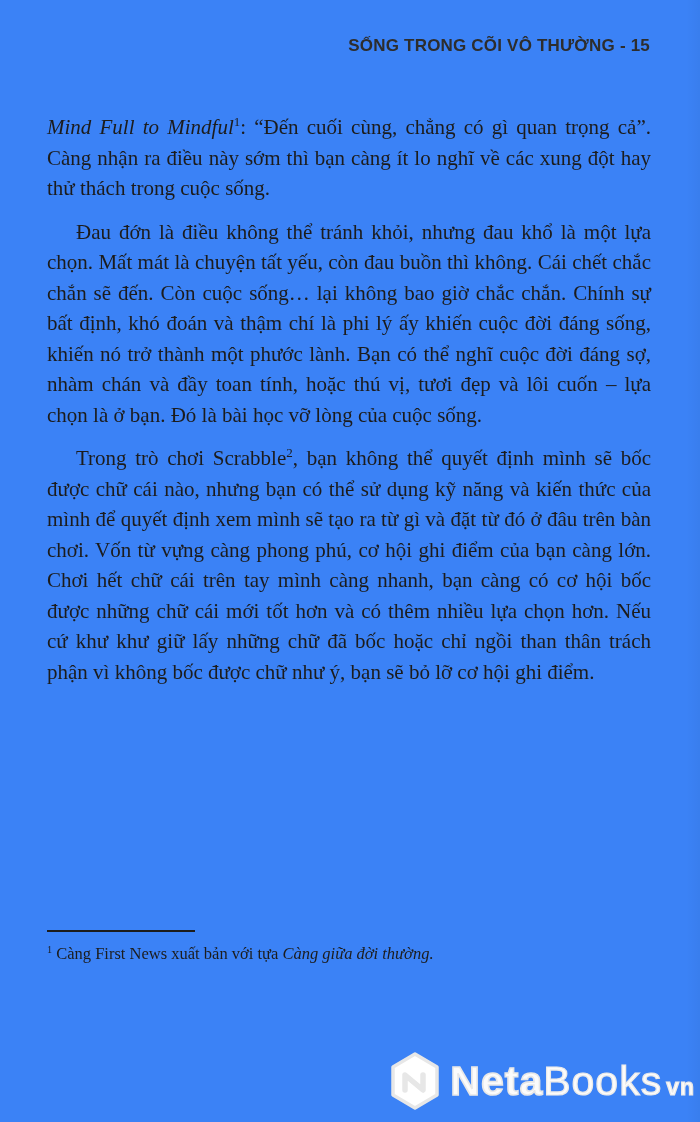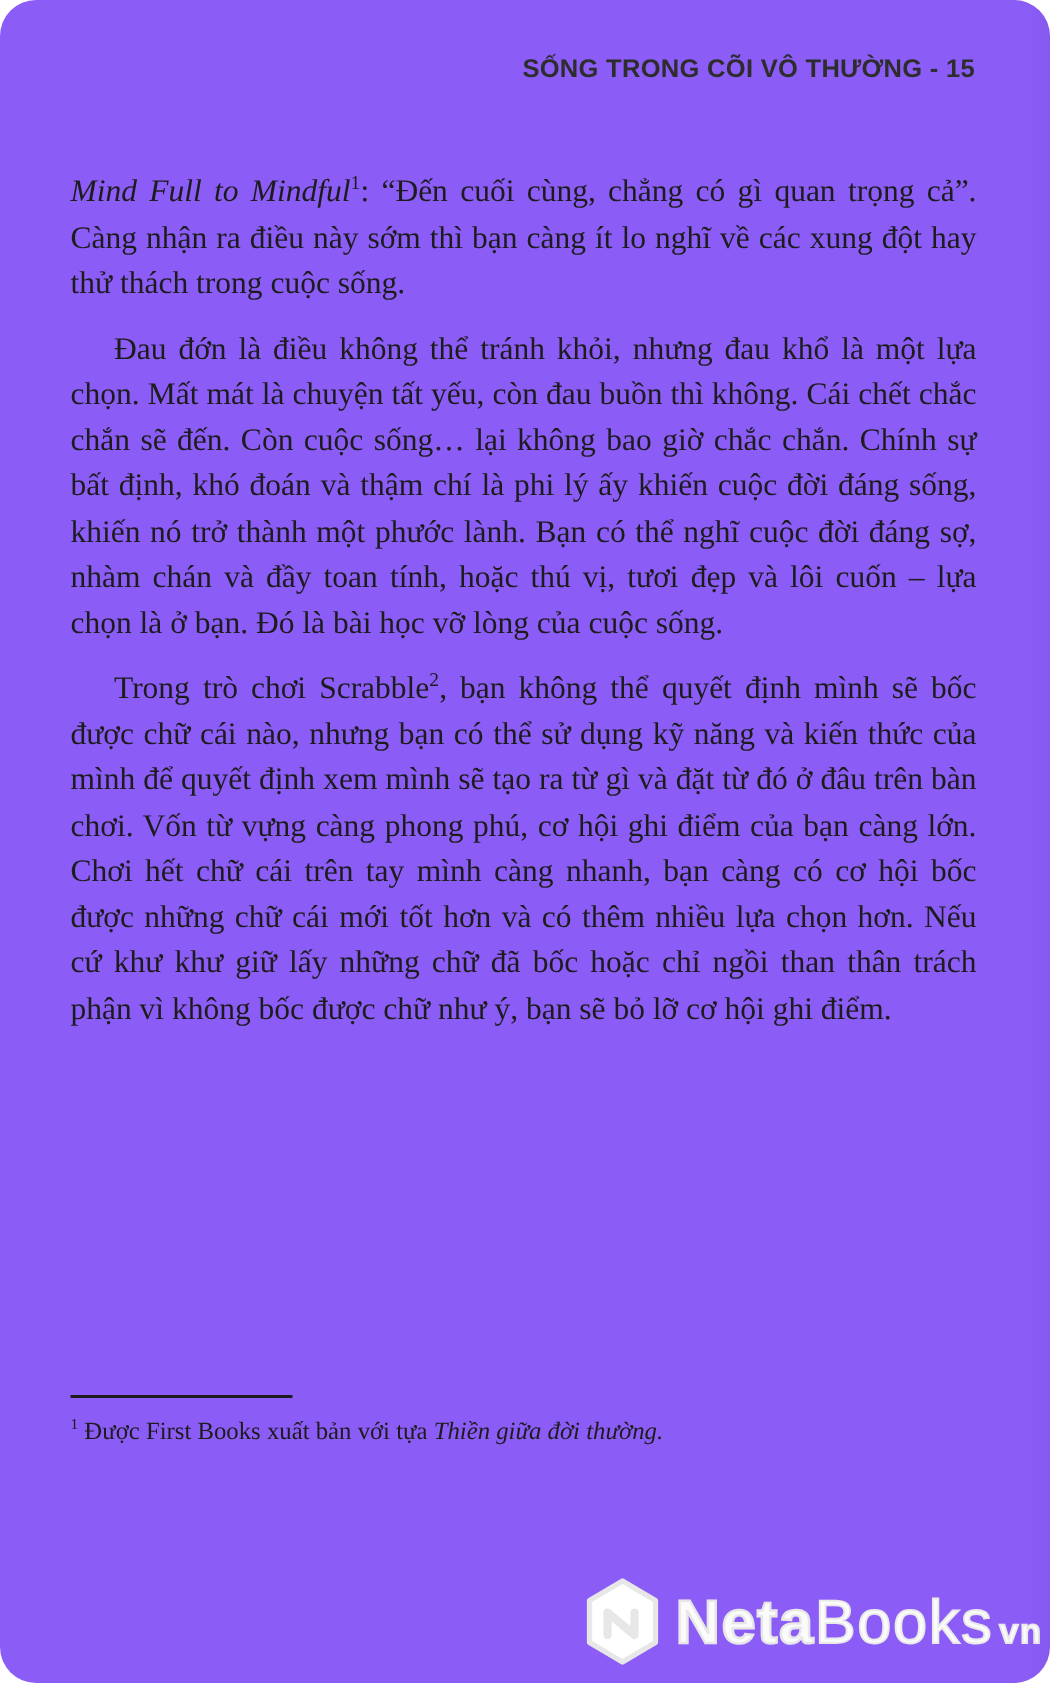--- a/index.html
+++ b/index.html
@@ -1,24 +1,23 @@
 <!DOCTYPE html>
 <html lang="vi"><head>
 <meta charset="utf-8">
 <style>
   html, body { margin: 0; padding: 0; background: #ffffff; }
   .page {
     position: relative;
     width: 700px;
     height: 1122px;
-    background: #8b5cf6;
+    background: #3b82f6;
     overflow: hidden;
     font-family: "Liberation Serif", "DejaVu Serif", serif;
     color: #1c1c1c;
-    border-radius: 24px;
   }
   
   .page::after {
     content: "";
     position: absolute;
     top: 0; right: 0; bottom: 0;
     width: 14px;
     background: linear-gradient(to right, rgba(0,0,0,0), rgba(0,0,0,0.035));
     pointer-events: none;
   }
@@ -112,21 +111,21 @@
   <div class="running-header">SỐNG TRONG CÕI VÔ THƯỜNG - 15</div>
 
   <main class="body-text">
     <p class="no-indent"><i>Mind Full to Mindful</i><sup>1</sup><span>: “Đến cuối cùng, chẳng có gì quan trọng cả”. Càng nhận ra điều này sớm thì bạn càng ít lo nghĩ về các xung đột hay thử thách trong cuộc sống.</span></p>
     <p><span>Đau đớn là điều không thể tránh khỏi, nhưng đau khổ là một lựa chọn. Mất mát là chuyện tất yếu, còn đau buồn thì không. Cái chết chắc chắn sẽ đến. Còn cuộc sống… lại không bao giờ chắc chắn. Chính sự bất định, khó đoán và thậm chí là phi lý ấy khiến cuộc đời đáng sống, khiến nó trở thành một phước lành. Bạn có thể nghĩ cuộc đời đáng sợ, nhàm chán và đầy toan tính, hoặc thú vị, tươi đẹp và lôi cuốn – lựa chọn là ở bạn. Đó là bài học vỡ lòng của cuộc sống.</span></p>
     <p><span>Trong trò chơi Scrabble</span><sup>2</sup><span>, bạn không thể quyết định mình sẽ bốc được chữ cái nào, nhưng bạn có thể sử dụng kỹ năng và kiến thức của mình để quyết định xem mình sẽ tạo ra từ gì và đặt từ đó ở đâu trên bàn chơi. Vốn từ vựng càng phong phú, cơ hội ghi điểm của bạn càng lớn. Chơi hết chữ cái trên tay mình càng nhanh, bạn càng có cơ hội bốc được những chữ cái mới tốt hơn và có thêm nhiều lựa chọn hơn. Nếu cứ khư khư giữ lấy những chữ đã bốc hoặc chỉ ngồi than thân trách phận vì không bốc được chữ như ý, bạn sẽ bỏ lỡ cơ hội ghi điểm.</span></p>
   </main>
 
   <div class="footnotes">
     <div class="fn-rule"></div>
-    <div class="footnote"><sup>1</sup><span> Được First Books xuất bản với tựa </span><i>Thiền giữa đời thường.</i></div>
+    <div class="footnote"><sup>1</sup><span> Càng First News xuất bản với tựa </span><i>Càng giữa đời thường.</i></div>
   </div>
 
   <div class="watermark">
     <svg class="wm-logo" width="50" height="58" viewBox="0 0 50 58" fill="none" xmlns="http://www.w3.org/2000/svg">
       <polygon points="25,2 47,15 47,43 25,56 3,43 3,15" fill="#ffffff" stroke="#e7e7e7" stroke-width="3.5" stroke-linejoin="round"></polygon>
       <path d="M15 38 L15 23 L33 38 L33 23" fill="none" stroke="#e7e7e7" stroke-width="5.5" stroke-linecap="round" stroke-linejoin="round"></path>
     </svg>
     <div class="wm-text">
       <span class="wm-bold">Neta</span>
       <span class="wm-light">Books</span>

